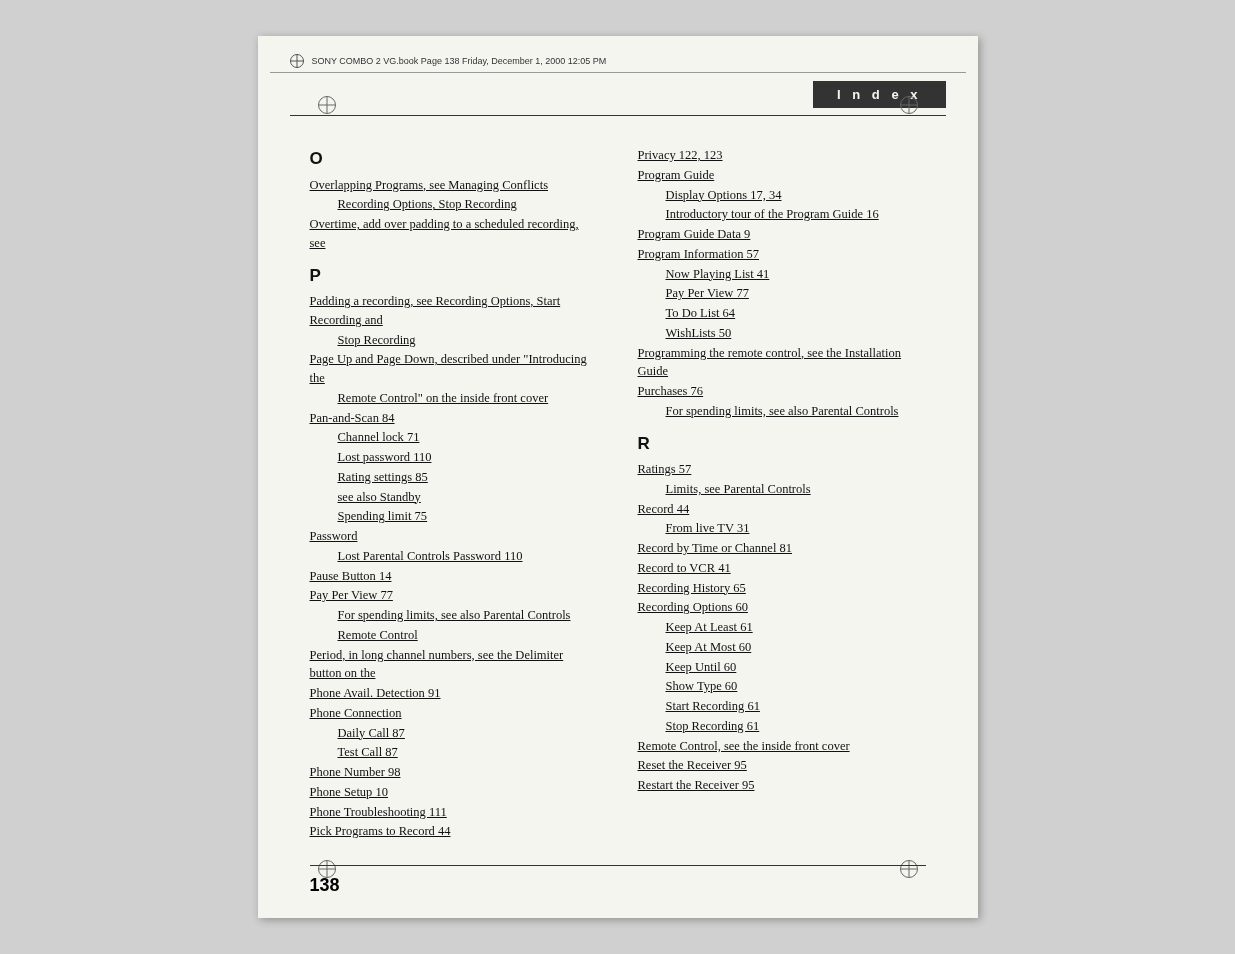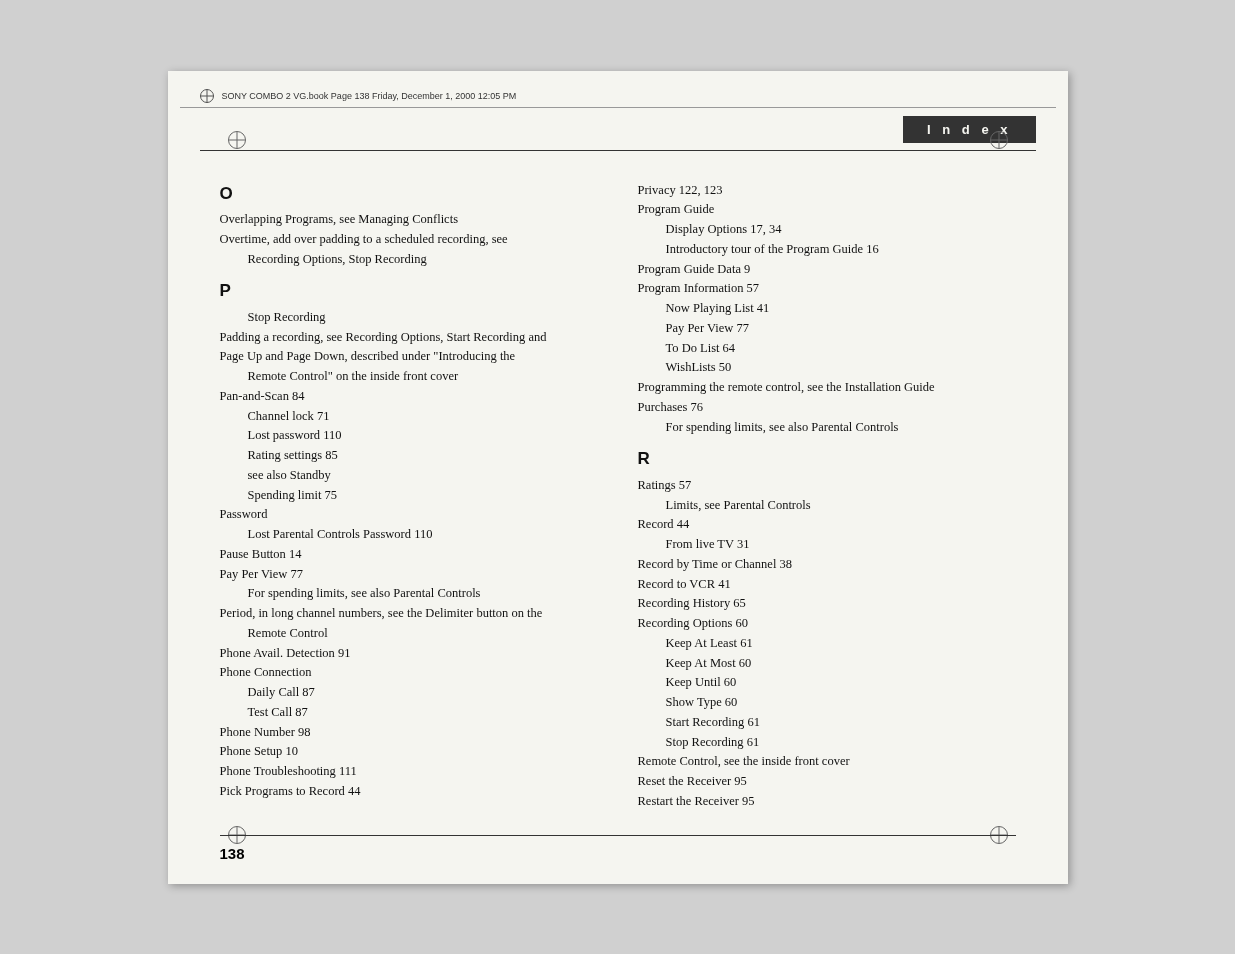--- a/index.html
+++ b/index.html
@@ -7,21 +7,21 @@
     body {
       background: #d0d0d0;
       display: flex;
       justify-content: center;
       align-items: center;
       min-height: 100vh;
       font-family: 'Times New Roman', Times, serif;
     }
 
     .page {
-      width: 900px;
+      width: 720px;
       min-height: 700px;
       background: #f5f5f0;
       position: relative;
       padding: 12px;
       box-shadow: 2px 2px 8px rgba(0,0,0,0.3);
     }
 
     
     .top-bar {
       font-size: 9px;
@@ -119,20 +119,21 @@
     .section-letter {
       font-size: 17px;
       font-weight: bold;
       font-family: Arial, sans-serif;
       margin-bottom: 4px;
       margin-top: 8px;
     }
 
     .entry {
       margin-bottom: 1px;
+      text-decoration: underline;
     }
 
     .section-divider {
       margin-top: 10px;
       margin-bottom: 4px;
     }
 
     
     .bottom-area {
       padding: 10px 40px 10px 40px;
@@ -144,21 +145,21 @@
     .bottom-line {
       position: absolute;
       top: 0;
       left: 40px;
       right: 40px;
       height: 1px;
       background: #333;
     }
 
     .page-number {
-      font-size: 15px;
+      font-size: 18px;
       font-weight: bold;
       font-family: Arial, sans-serif;
     }
 
     
     .page-mark {
       position: absolute;
       width: 18px;
       height: 18px;
       border: 1.5px solid #666;
@@ -214,43 +215,43 @@
   <div class="page-mark mark-bl"></div>
   <div class="page-mark mark-br"></div>
 
   <div class="content">
 
     <div class="column">
 
       <div class="section-divider">
         <div class="section-letter">O</div>
         <div class="entry">Overlapping Programs, see Managing Conflicts</div>
+        <div class="entry indent1">Recording Options, Stop Recording</div>
         <div class="entry">Overtime, add over padding to a scheduled recording, see</div>
-        <div class="entry indent1">Recording Options, Stop Recording</div>
       </div>
 
       <div class="section-divider">
         <div class="section-letter">P</div>
+        <div class="entry">Padding a recording, see Recording Options, Start Recording and</div>
         <div class="entry indent1">Stop Recording</div>
-        <div class="entry">Padding a recording, see Recording Options, Start Recording and</div>
         <div class="entry">Page Up and Page Down, described under "Introducing the</div>
         <div class="entry indent1">Remote Control" on the inside front cover</div>
         <div class="entry">Pan-and-Scan 84</div>
         <div class="entry indent1">Channel lock 71</div>
         <div class="entry indent1">Lost password 110</div>
         <div class="entry indent1">Rating settings 85</div>
         <div class="entry indent1">see also Standby</div>
         <div class="entry indent1">Spending limit 75</div>
         <div class="entry">Password</div>
         <div class="entry indent1">Lost Parental Controls Password 110</div>
         <div class="entry">Pause Button 14</div>
         <div class="entry">Pay Per View 77</div>
         <div class="entry indent1">For spending limits, see also Parental Controls</div>
+        <div class="entry indent1">Remote Control</div>
         <div class="entry">Period, in long channel numbers, see the Delimiter button on the</div>
-        <div class="entry indent1">Remote Control</div>
         <div class="entry">Phone Avail. Detection 91</div>
         <div class="entry">Phone Connection</div>
         <div class="entry indent1">Daily Call 87</div>
         <div class="entry indent1">Test Call 87</div>
         <div class="entry">Phone Number 98</div>
         <div class="entry">Phone Setup 10</div>
         <div class="entry">Phone Troubleshooting 111</div>
         <div class="entry">Pick Programs to Record 44</div>
       </div>
 
@@ -273,21 +274,21 @@
         <div class="entry">Purchases 76</div>
         <div class="entry indent1">For spending limits, see also Parental Controls</div>
       </div>
 
       <div class="section-divider">
         <div class="section-letter">R</div>
         <div class="entry">Ratings 57</div>
         <div class="entry indent1">Limits, see Parental Controls</div>
         <div class="entry">Record 44</div>
         <div class="entry indent1">From live TV 31</div>
-        <div class="entry">Record by Time or Channel 38</div>
+        <div class="entry">Record by Time or Channel 81</div>
         <div class="entry">Record to VCR 41</div>
         <div class="entry">Recording History 65</div>
         <div class="entry">Recording Options 60</div>
         <div class="entry indent1">Keep At Least 61</div>
         <div class="entry indent1">Keep At Most 60</div>
         <div class="entry indent1">Keep Until 60</div>
         <div class="entry indent1">Show Type 60</div>
         <div class="entry indent1">Start Recording 61</div>
         <div class="entry indent1">Stop Recording 61</div>
         <div class="entry">Remote Control, see the inside front cover</div>

